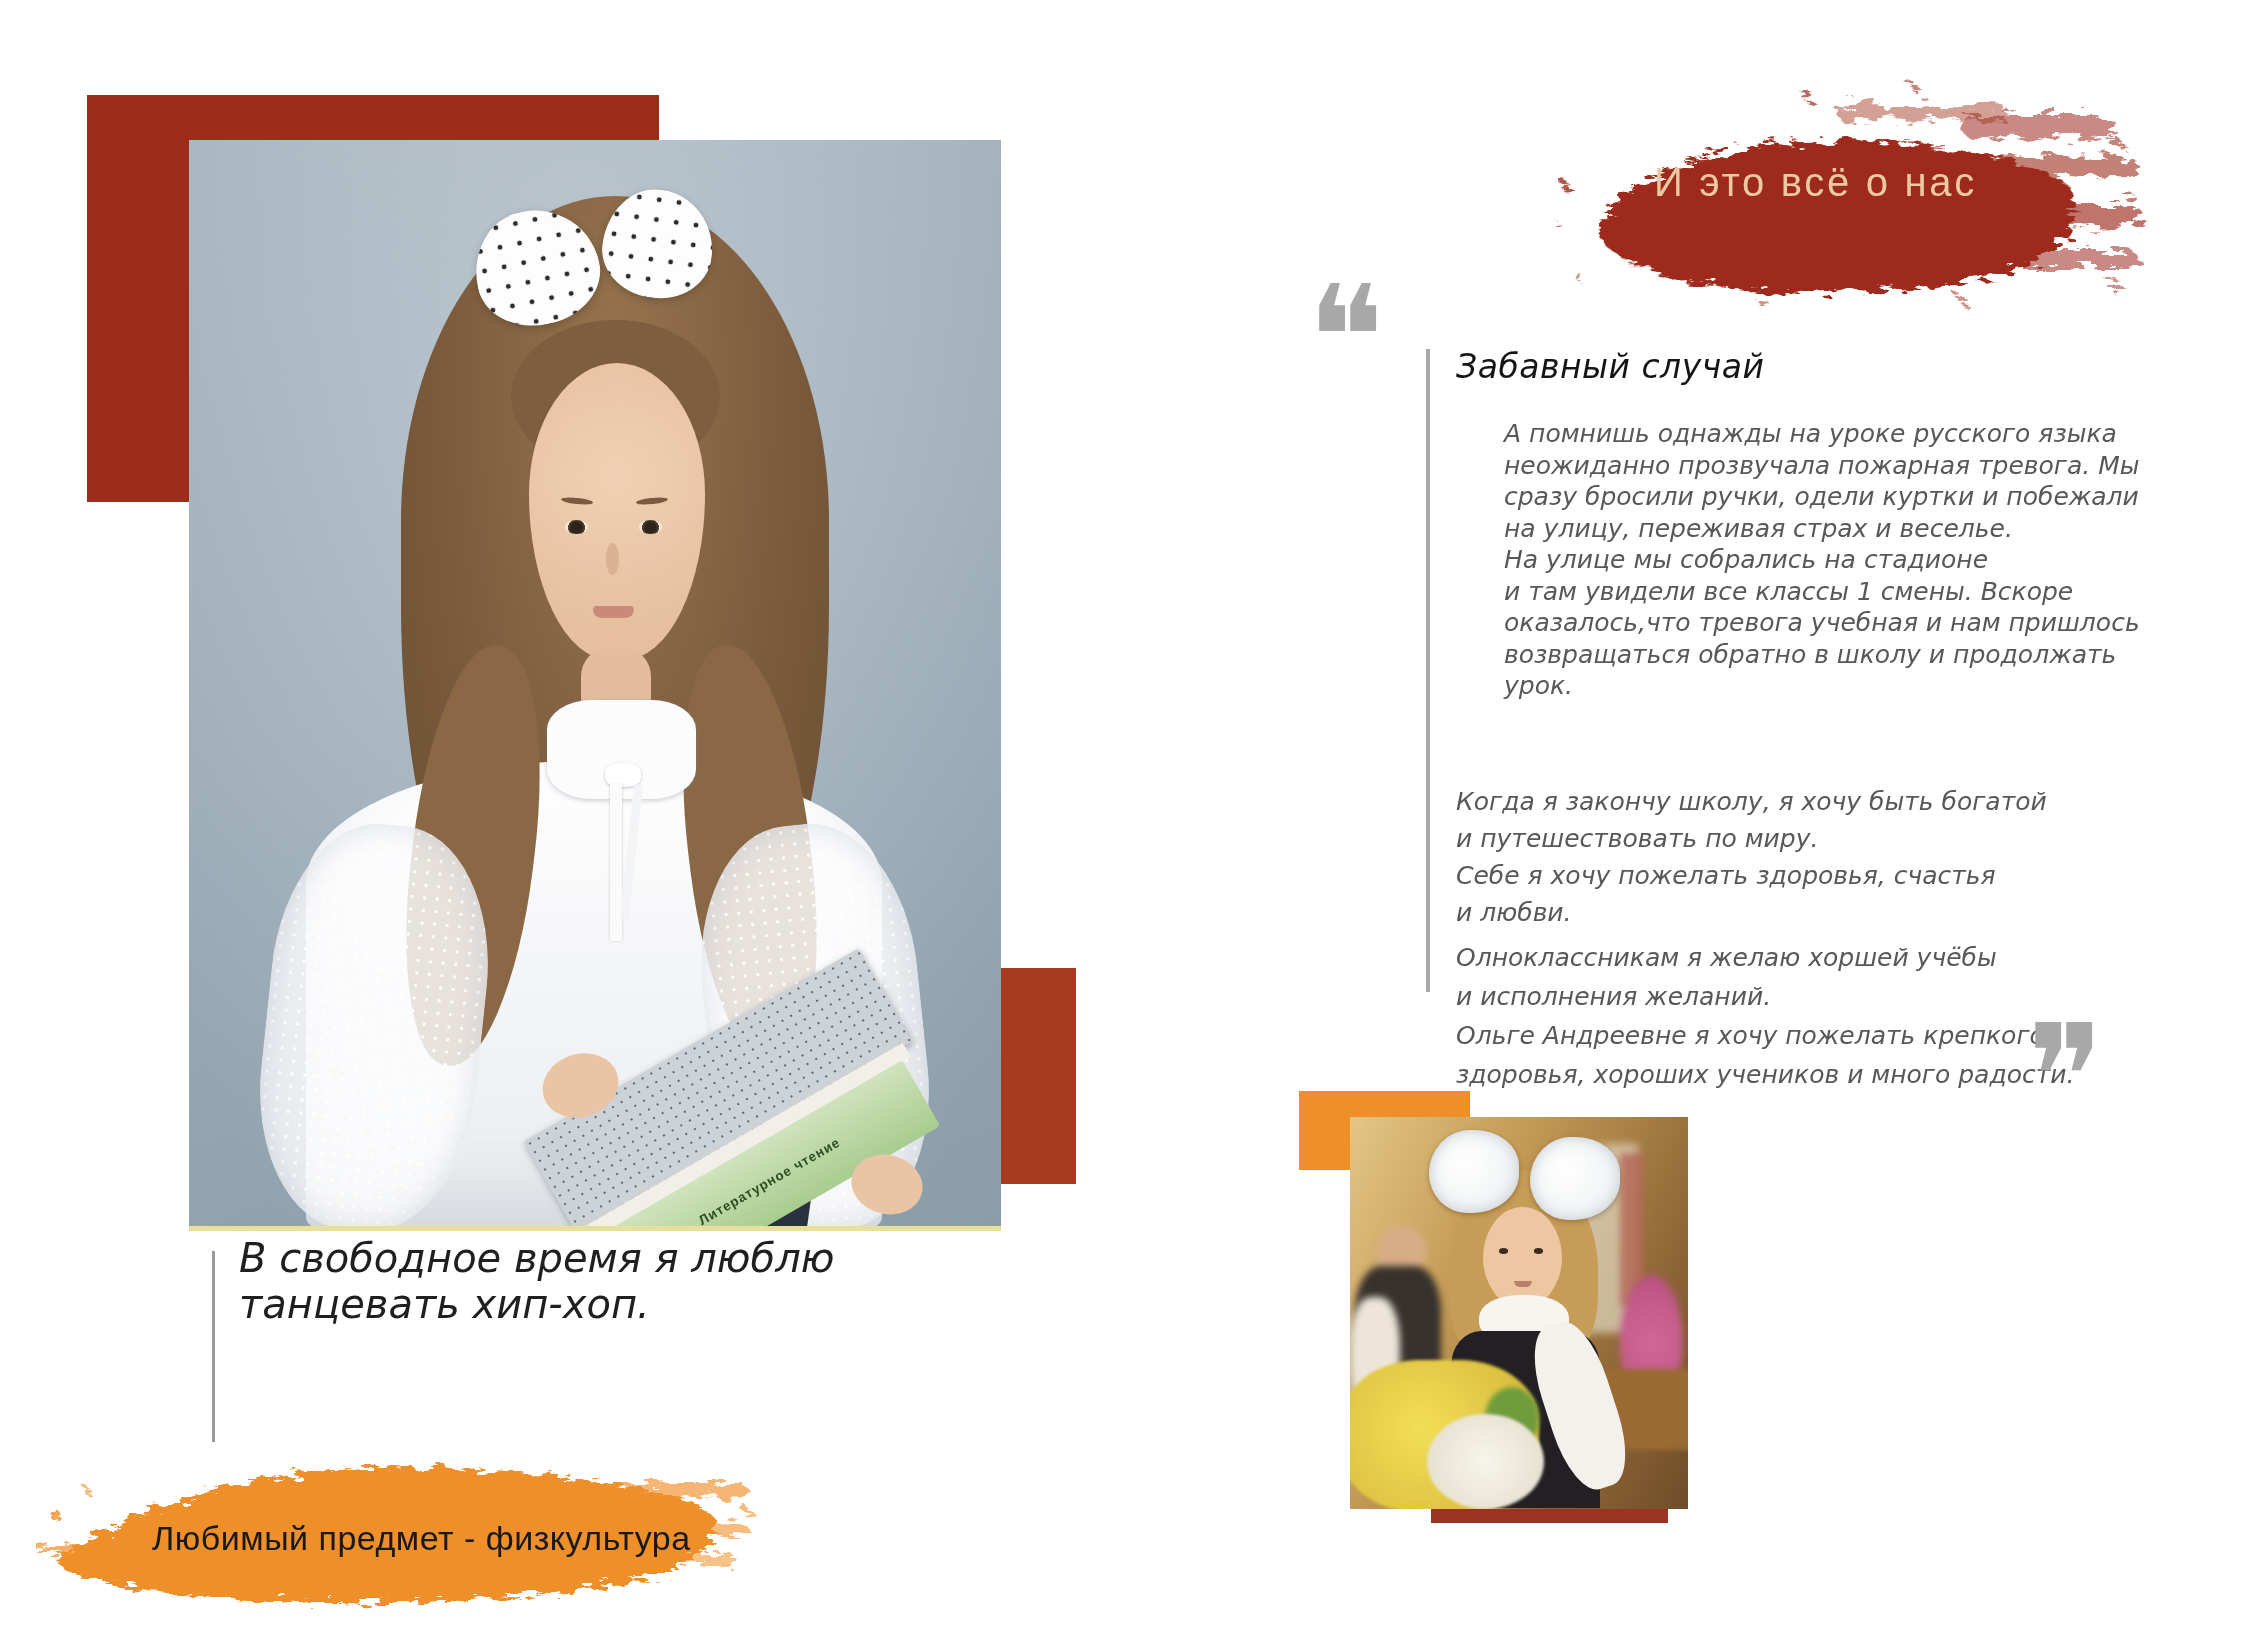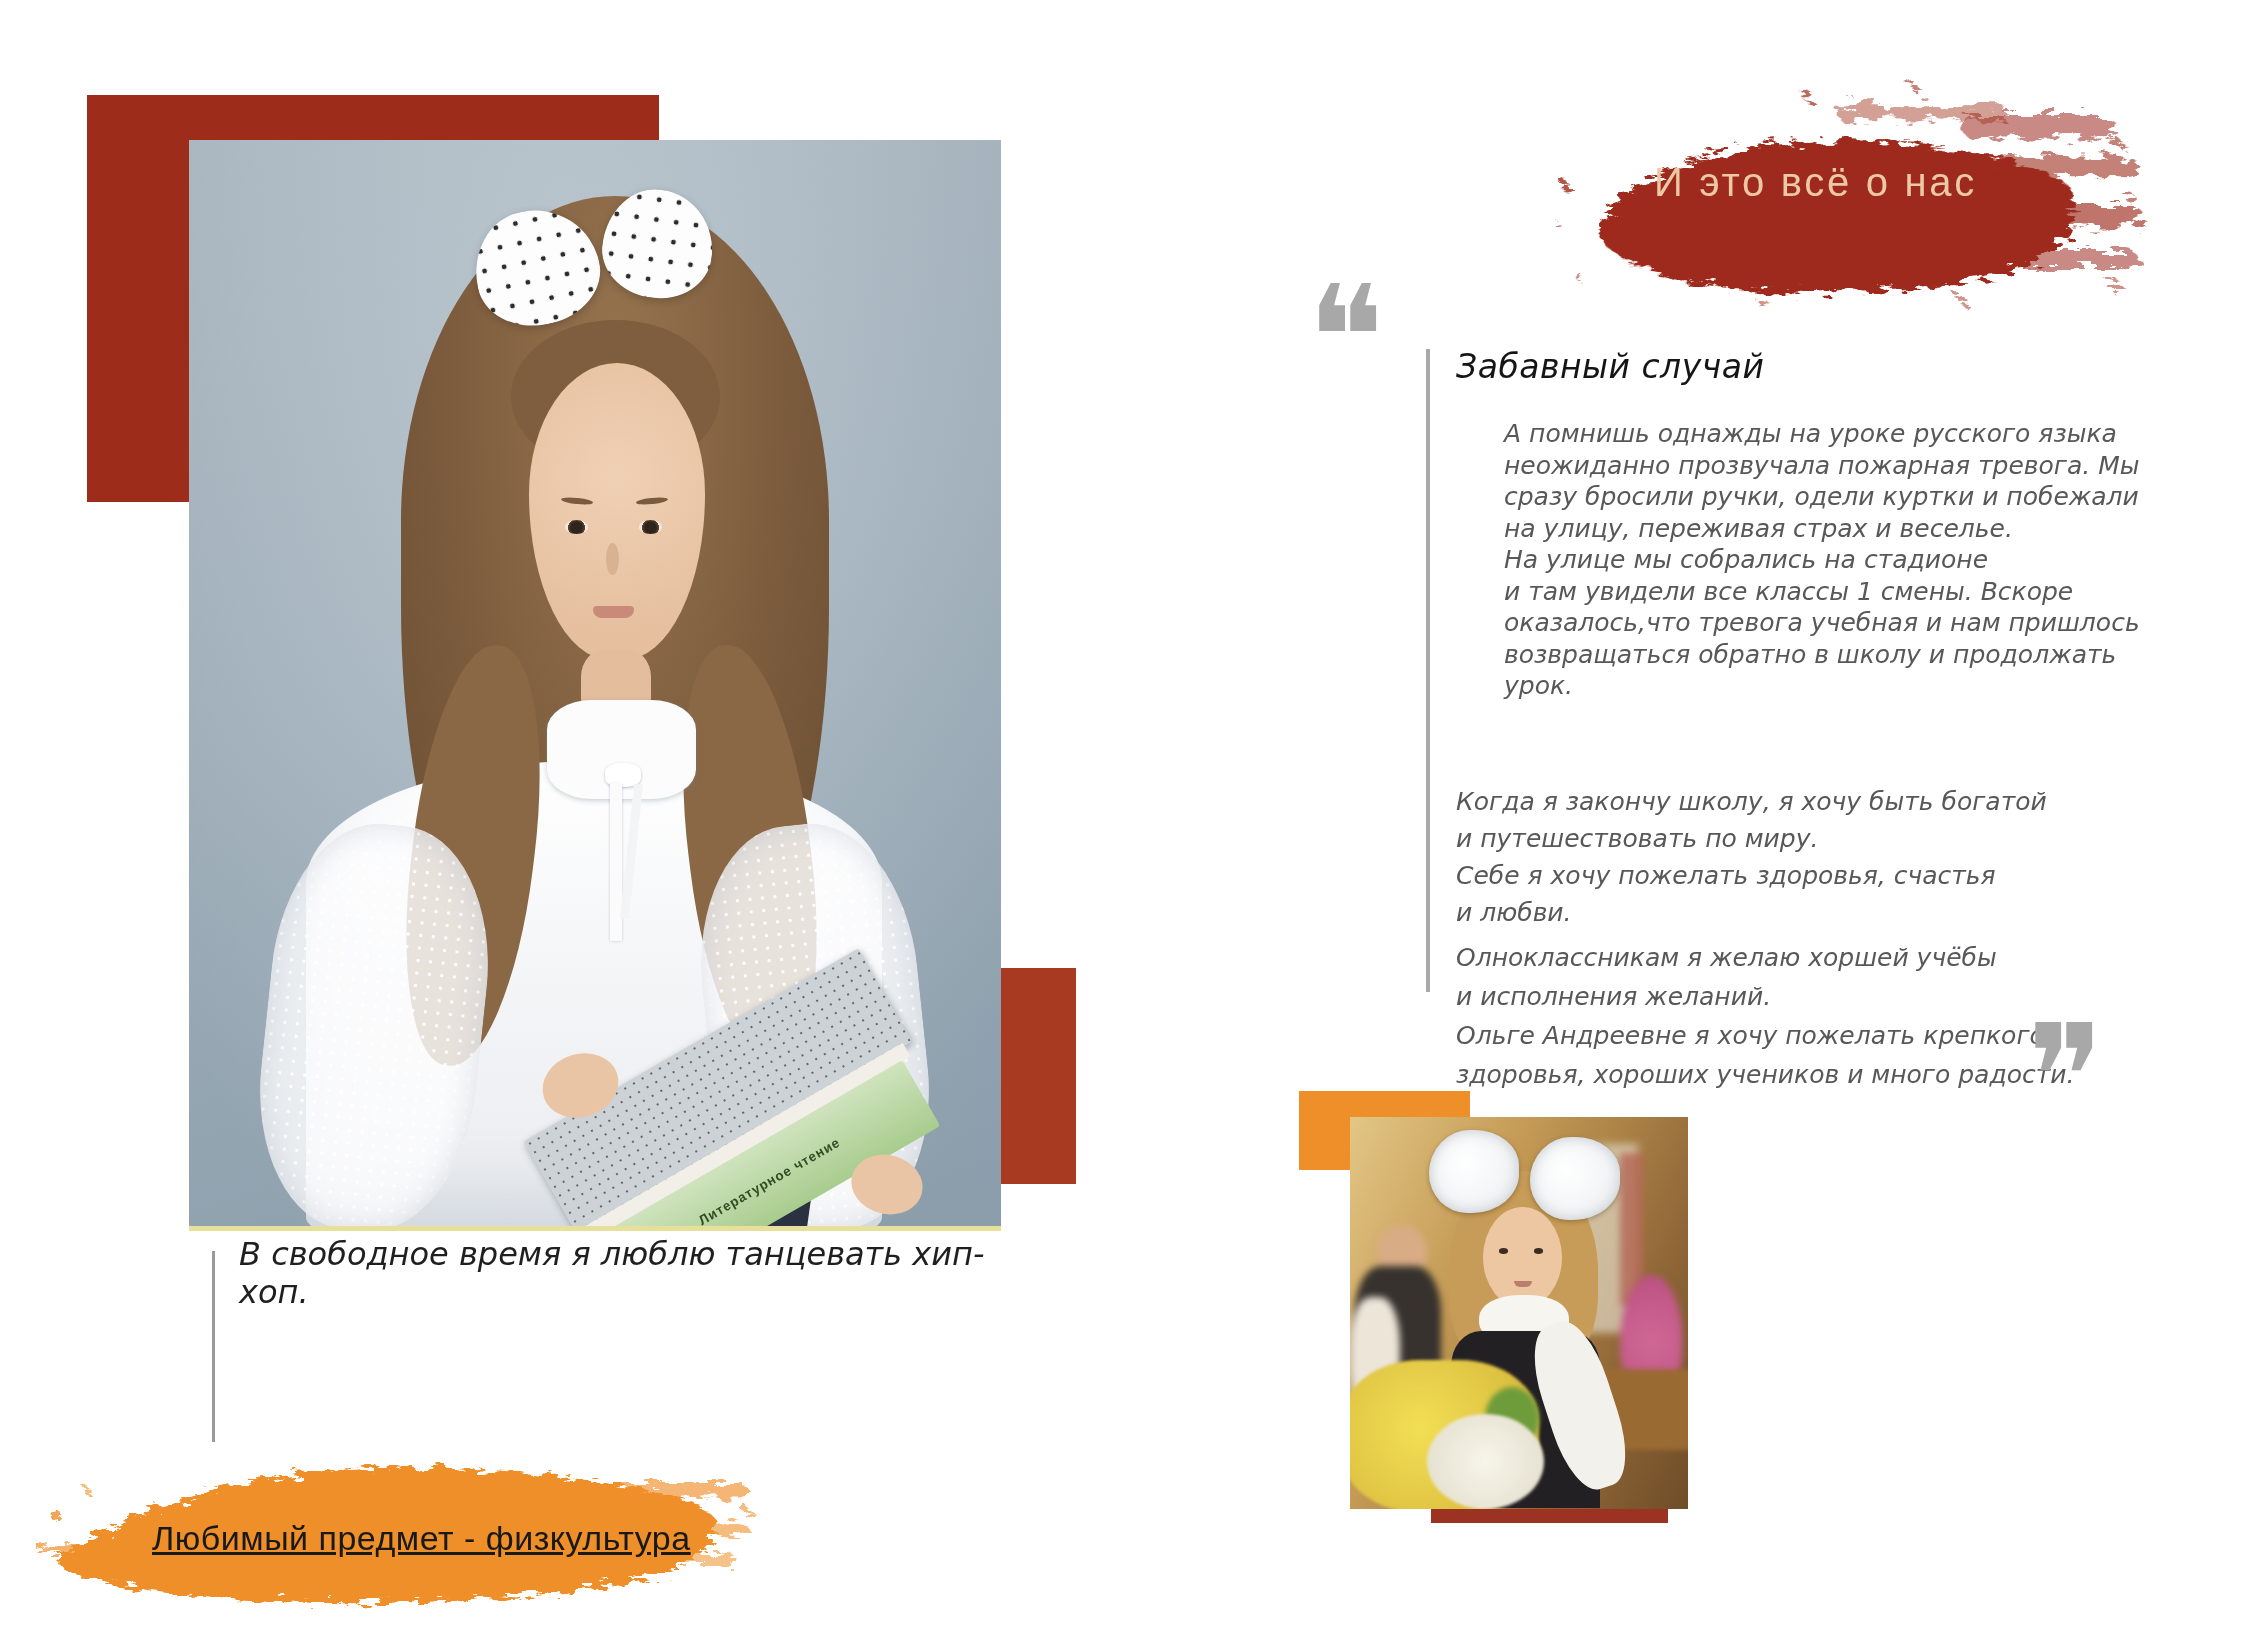--- a/index.html
+++ b/index.html
@@ -76,24 +76,24 @@
          background:linear-gradient(180deg,#cfe3bd,#a8cc8e);
          display:flex;align-items:center;justify-content:center;
          color:#2e4d23;font-size:13.5px;font-weight:bold;letter-spacing:0.9px;}
   .p-hand{background:#e9c4a5;border-radius:50%;}
   .p-hand.l{left:353px;top:914px;width:77px;height:63px;transform:rotate(-18deg);}
   .p-hand.r{left:662px;top:1015px;width:72px;height:59px;transform:rotate(14deg);}
   .p-floorline{left:0;top:1086px;width:812px;height:5.4px;background:#e6e09a;}
 
   
   .caption{left:239px;top:1235px;width:810px;color:#1f1f1f;
-           font-family:"DejaVu Sans",sans-serif;font-style:italic;font-size:32px;}
+           font-family:"DejaVu Sans",sans-serif;font-style:italic;font-size:40px;}
   .vline-left{left:212px;top:1251px;width:2.7px;height:191px;background:#9b9b9b;}
   .brush-orange{left:36px;top:1429px;width:738px;height:216px;}
-  .subject-label{left:152px;top:1519px;font-size:34px;color:#191919;letter-spacing:0.5px;text-decoration:underline;}
+  .subject-label{left:152px;top:1519px;font-size:34px;color:#191919;letter-spacing:0.5px;}
 
   
   .brush-red{left:1539px;top:79px;width:612px;height:252px;}
   .page-title{left:1654px;top:160px;font-size:40px;font-weight:normal;letter-spacing:2.7px;
               color:var(--title-text);}
   .quote{font-family:"DejaVu Sans",sans-serif;color:var(--quote-gray);line-height:1;}
   .quote.open{left:1307px;top:266px;font-size:144px;}
   .quote.close{left:2027px;top:1005px;font-size:144px;}
   .vline-right{left:1426px;top:349px;width:3.6px;height:643px;background:#a9a9a9;}
   .hand-heading{margin:0;font-family:"DejaVu Sans",sans-serif;font-style:italic;font-weight:normal;

